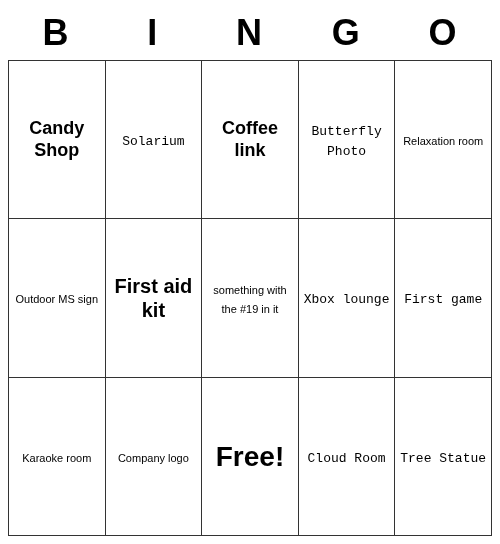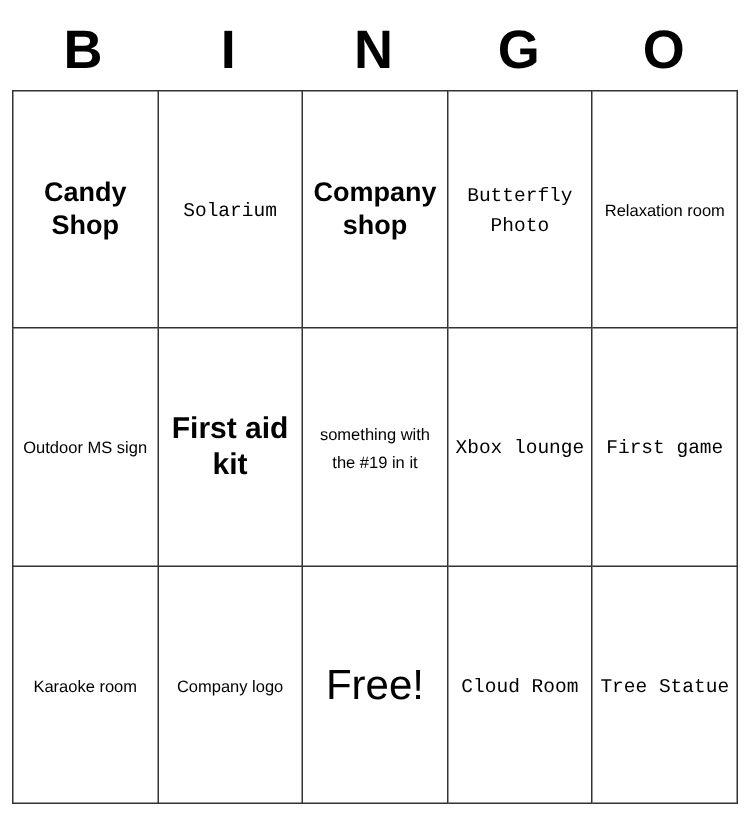--- a/index.html
+++ b/index.html
@@ -48,21 +48,21 @@
     .cell-text-lg {
       font-size: 18px;
       font-weight: bold;
     }
     .cell-text-xl {
       font-size: 20px;
       font-weight: bold;
     }
     .cell-text-xxl {
       font-size: 28px;
-      font-weight: normal;
+      font-weight: bold;
     }
     .cell-text-sm {
       font-size: 11px;
       text-align: right;
     }
   </style>
 </head>
 <body>
 
 <div class="bingo-title">
@@ -71,21 +71,21 @@
   <span>N</span>
   <span>G</span>
   <span>O</span>
 </div>
 
 <table class="bingo-grid">
   <tbody id="grid-body">
   <tr>
         <td><span class="cell-text-lg">Candy Shop</span></td>
         <td><span class="cell-text">Solarium</span></td>
-        <td><span class="cell-text-lg">Company shop</span></td>
+        <td><span class="cell-text-lg">Coffee link</span></td>
         <td><span class="cell-text">Butterfly Photo</span></td>
         <td><span class="cell-text-sm">Relaxation room</span></td>
       </tr>
       <tr>
         <td><span class="cell-text-sm">Outdoor MS sign</span></td>
         <td><span class="cell-text-xl">First aid kit</span></td>
         <td><span class="cell-text-sm">something with the #19 in it</span></td>
         <td><span class="cell-text">Xbox lounge</span></td>
         <td><span class="cell-text">First game</span></td>
       </tr>

